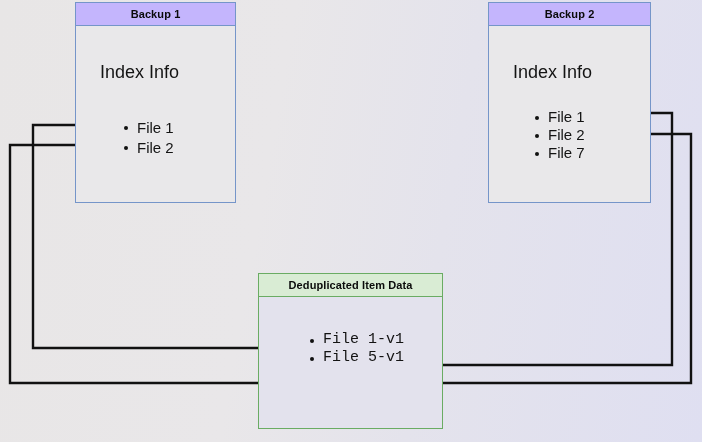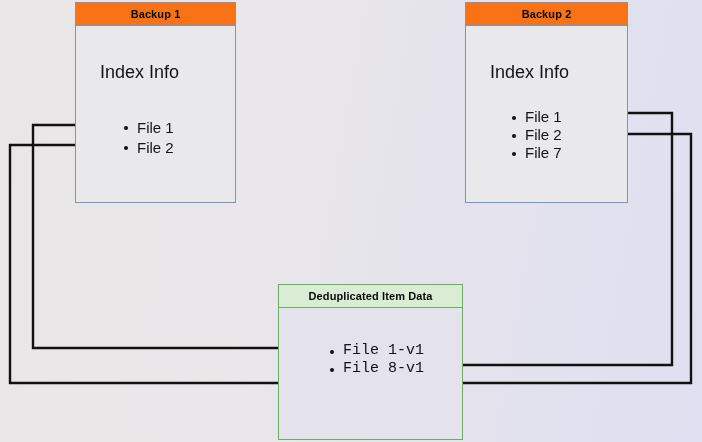--- a/index.html
+++ b/index.html
@@ -27,21 +27,21 @@
     background: #e9e8ea;
   }
   .box .hdr {
     box-sizing: border-box;
     height: 23px;
     line-height: 22px;
     text-align: center;
     font-size: 11px;
     font-weight: bold;
     color: #0a0a0a;
-    background: #f97316;
+    background: #c4b5fd;
     border-bottom: 1px solid #7595c9;
     letter-spacing: .1px;
   }
   .box.green {
     border-color: #6aac63;
     background: #e3e2ed;
   }
   .box.green .hdr {
     background: #d9ecd4;
     border-bottom-color: #6aac63;
@@ -121,35 +121,35 @@
     <div class="hdr">Backup 1</div>
     <div class="box-body">
       <span class="index-label" style="left:24px; top:36px;">Index Info</span>
       <ul class="files" style="left:46px; top:92px;">
         <li>File 1</li>
         <li>File 2</li>
       </ul>
     </div>
   </div>
 
-  <div class="box" style="left:465px; top:2px; width:163px; height:201px;">
+  <div class="box" style="left:488px; top:2px; width:163px; height:201px;">
     <div class="hdr">Backup 2</div>
     <div class="box-body">
       <span class="index-label" style="left:24px; top:36px;">Index Info</span>
       <ul class="files tight" style="left:44px; top:82px;">
         <li>File 1</li>
         <li>File 2</li>
         <li>File 7</li>
       </ul>
     </div>
   </div>
 
-  <div class="box green" style="left:258px; top:284px; width:185px; height:156px;margin-left:20px;">
+  <div class="box green" style="left:258px; top:273px; width:185px; height:156px;">
     <div class="hdr">Deduplicated Item Data</div>
     <div class="box-body">
       <ul class="files tight" style="left:49px; top:34px;font-family:Liberation Mono, monospace;">
         <li>File 1-v1</li>
-        <li>File 8-v1</li>
+        <li>File 5-v1</li>
       </ul>
     </div>
   </div>
 
 </div>
 
 </body></html>

